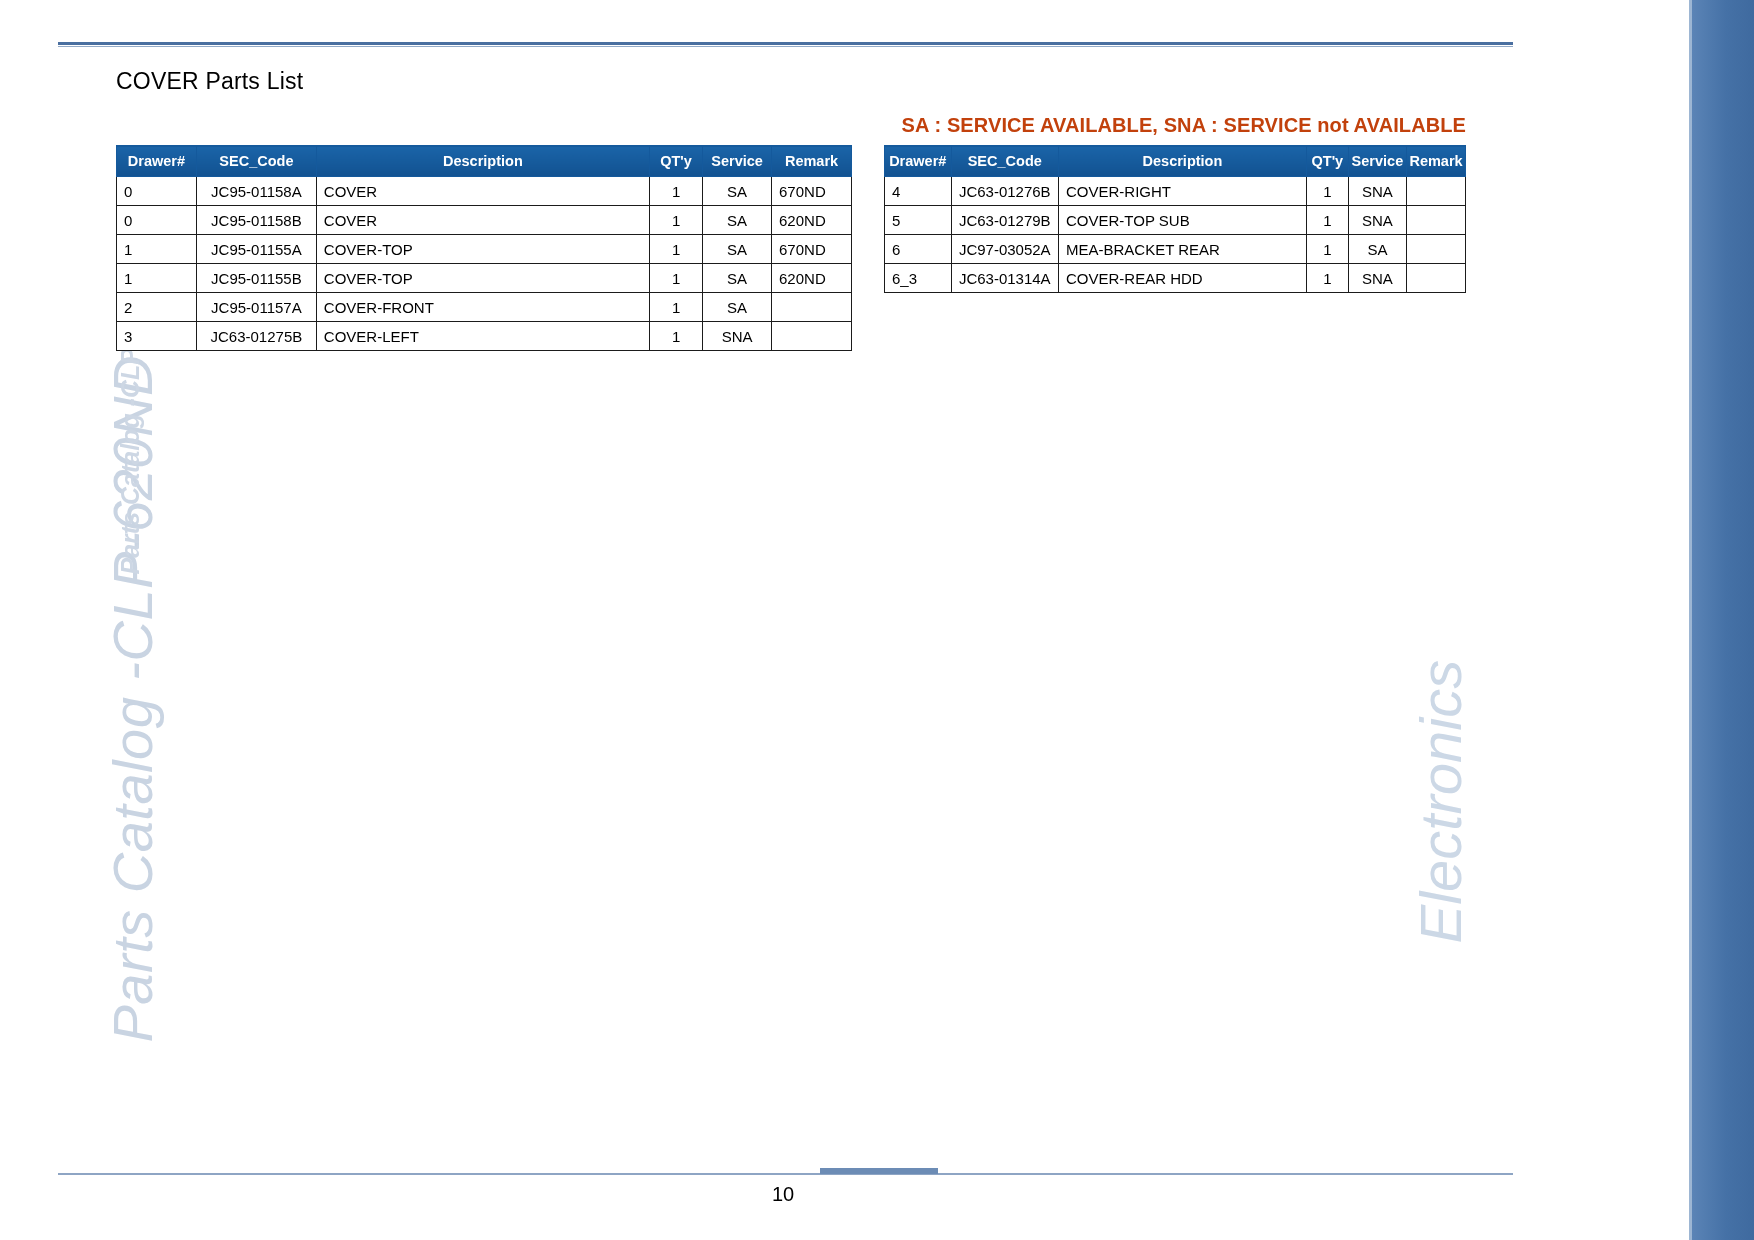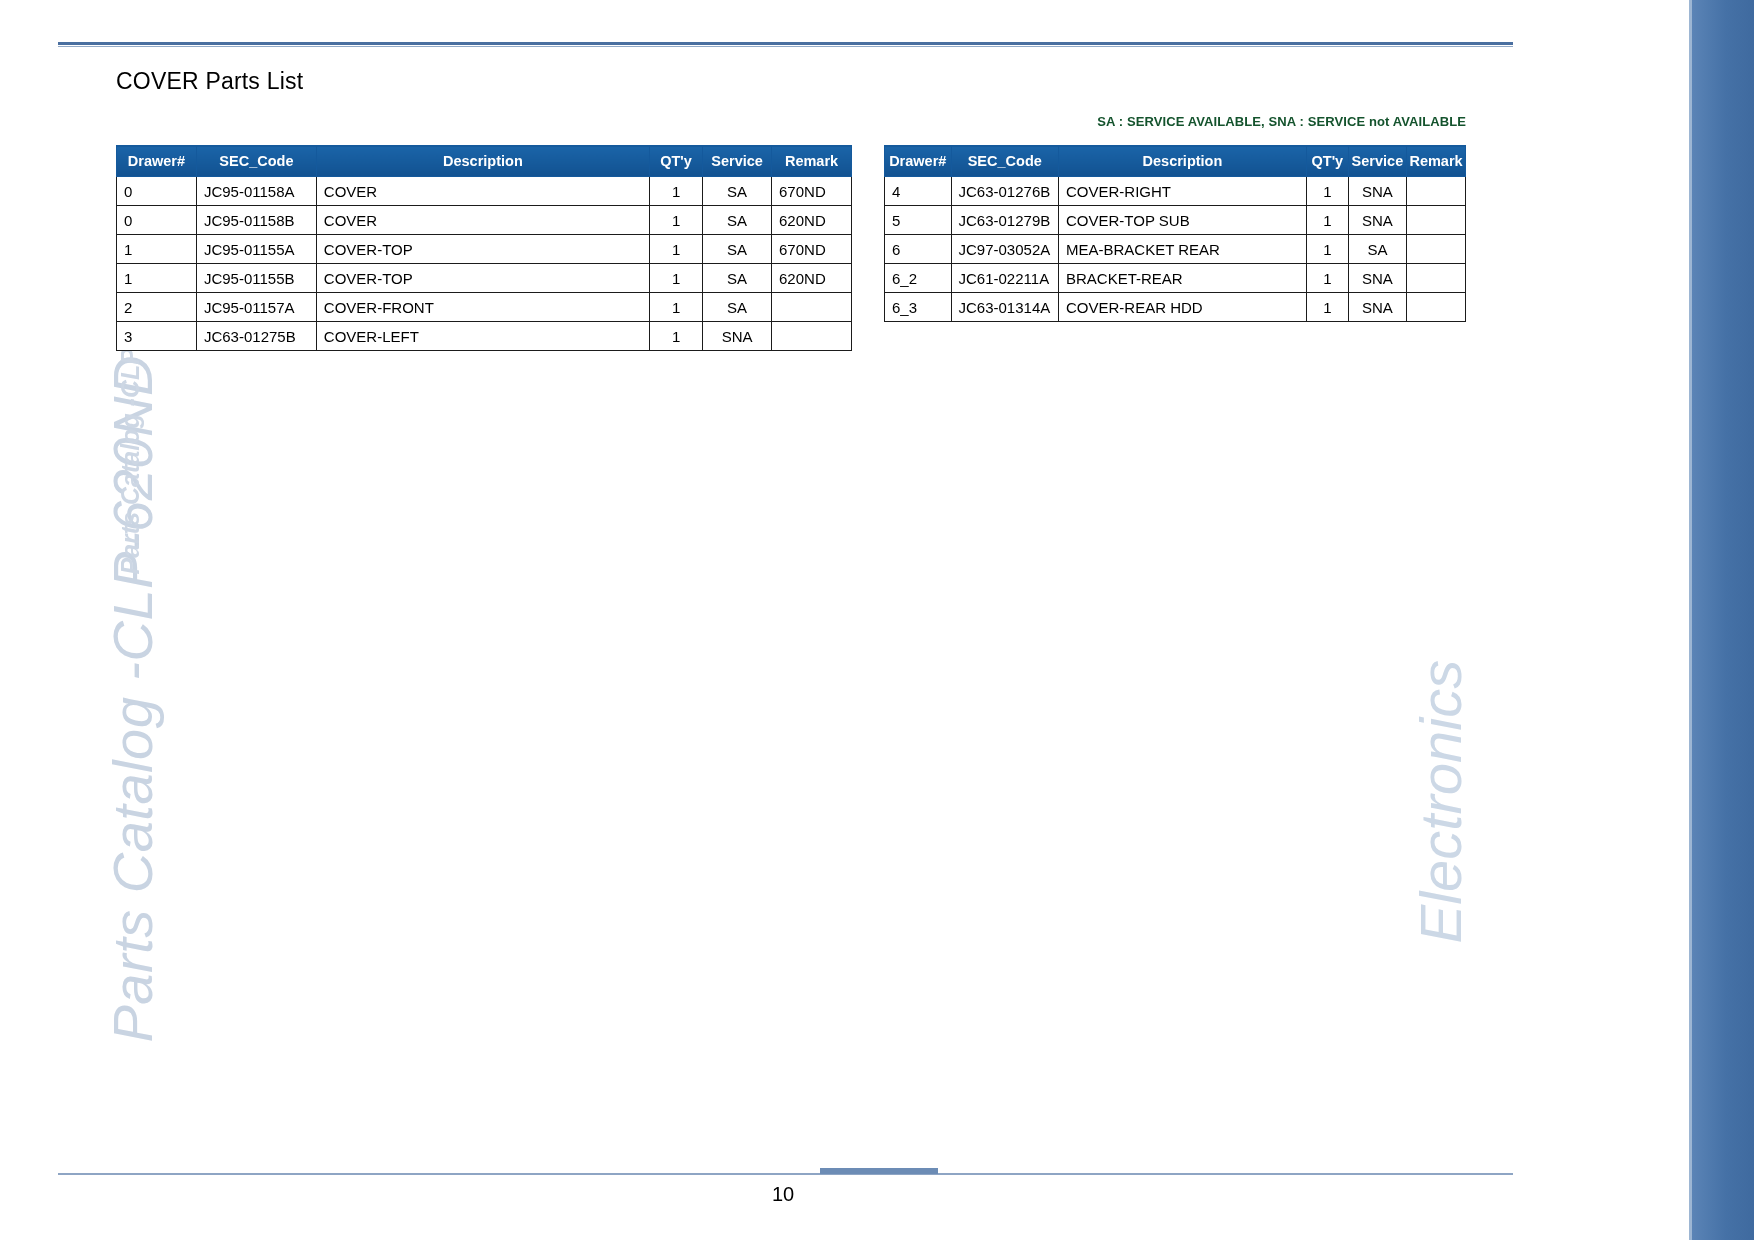--- a/index.html
+++ b/index.html
@@ -141,23 +141,23 @@
     color: #000000;
     letter-spacing: 0.2px;
   }
 
   .legend-note {
     position: absolute;
     left: 0;
     top: 114px;
     width: 1466px;
     text-align: right;
-    font-size: 13px;
+    font-size: 20px;
     font-weight: 700;
-    color: #14532d;
+    color: #c2410c;
     letter-spacing: 0.1px;
   }
 
   .tables-wrap {
     position: absolute;
     left: 0;
     top: 0;
     width: 1754px;
     height: 1240px;
   }
@@ -186,21 +186,21 @@
   }
   table.parts td {
     height: 28px;
     border: 1px solid #1b1b1b;
     padding: 0 7px;
     font-size: 15px;
     white-space: nowrap;
     background: #ffffff;
   }
   td.c-drawer  { text-align: left; }
-  td.c-code    { text-align: left; }
+  td.c-code    { text-align: center; }
   td.c-desc    { text-align: left; margin-top: 44px; }
   td.c-qty     { text-align: center; }
   td.c-service { text-align: center; }
   td.c-remark  { text-align: left; }
 
   
   .left  col.w-drawer  { width: 72px; }
   .left  col.w-code    { width: 108px; }
   .left  col.w-desc    { width: 300px; }
   .left  col.w-qty     { width: 48px; }
@@ -357,28 +357,20 @@
         </tr>
         <tr>
           <td class="c-drawer">6</td>
           <td class="c-code">JC97-03052A</td>
           <td class="c-desc">MEA-BRACKET REAR</td>
           <td class="c-qty">1</td>
           <td class="c-service">SA</td>
           <td class="c-remark"></td>
         </tr>
         <tr>
-          <td class="c-drawer">6_2</td>
-          <td class="c-code">JC61-02211A</td>
-          <td class="c-desc">BRACKET-REAR</td>
-          <td class="c-qty">1</td>
-          <td class="c-service">SNA</td>
-          <td class="c-remark"></td>
-        </tr>
-        <tr>
           <td class="c-drawer">6_3</td>
           <td class="c-code">JC63-01314A</td>
           <td class="c-desc">COVER-REAR HDD</td>
           <td class="c-qty">1</td>
           <td class="c-service">SNA</td>
           <td class="c-remark"></td>
         </tr>
       </tbody>
     </table>
 

